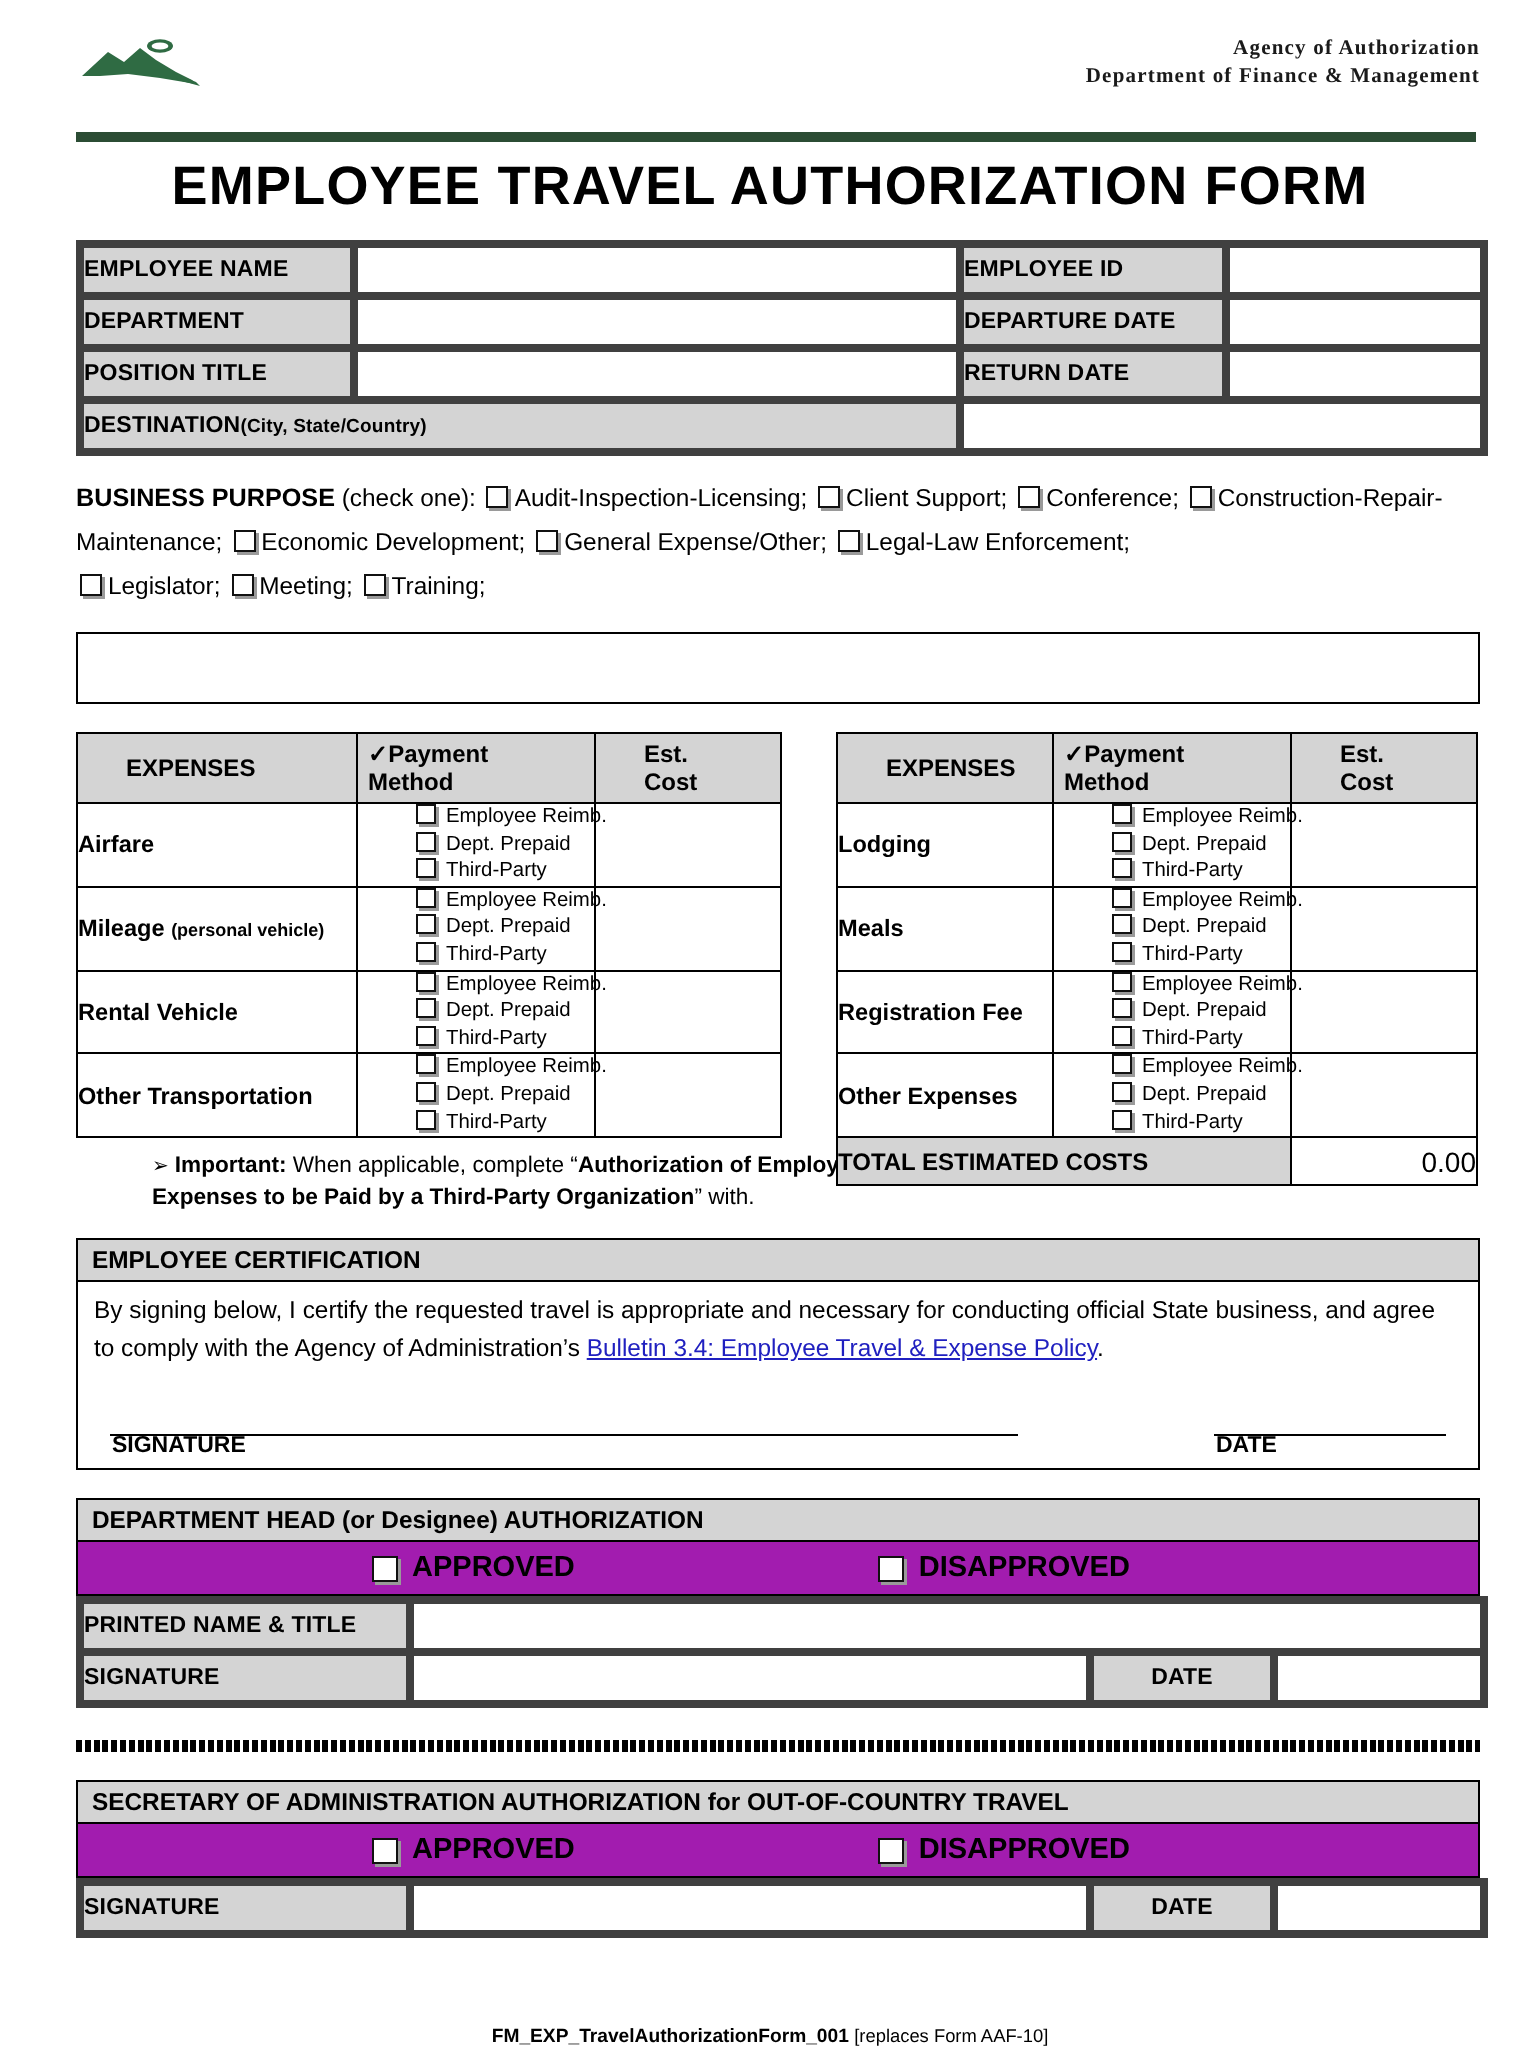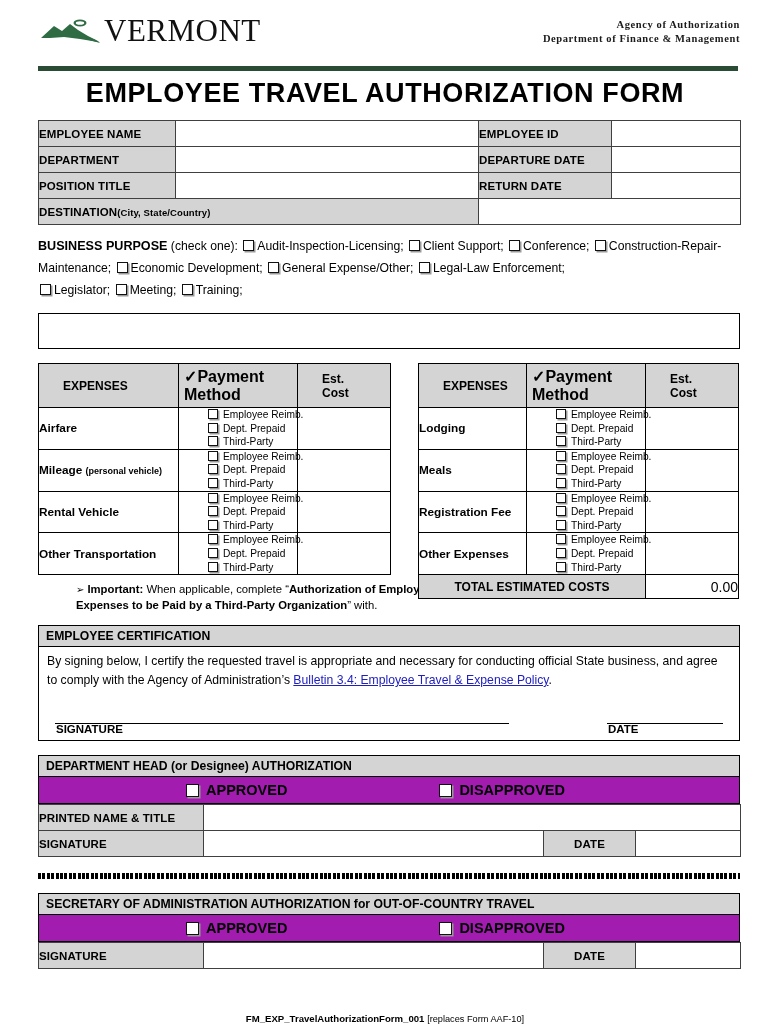--- a/index.html
+++ b/index.html
@@ -41,21 +41,21 @@
     text-align: center;
     font-size: 27px;
     font-weight: bold;
     letter-spacing: 0.6px;
     line-height: 30px;
   }
 
   
   .sheet { margin: 0 30px 0 38px; }
   table.grid { border-collapse: collapse; width: 100%; table-layout: fixed; }
-  table.grid td { border: 1px solid #404040; padding: 0; vertical-align: middle; height: 26px; margin-left: 12px; }
+  table.grid td { border: 4px solid #404040; padding: 0; vertical-align: middle; height: 26px; margin-left: 12px; }
   .lbl {
     background: #d4d4d4;
     font-size: 11.5px;
     font-weight: bold;
     padding: 0 6px;
     letter-spacing: 0.1px;
     white-space: nowrap;
   }
   .lbl .small { font-size: 9.5px; font-weight: bold; }
   .fill { background: #ffffff; }
@@ -94,33 +94,33 @@
   .exp-left { width: 352px; }
   .exp-spacer { width: 28px; }
   .exp-right { width: 320px; }
 
   table.exp { border-collapse: collapse; width: 100%; table-layout: fixed; }
   table.exp td { border: 1px solid #000; padding: 0; }
   table.exp .hd {
     background: #d4d4d4; font-weight: bold; font-size: 12px;
     padding: 3px 24px; height: 22px;
   }
-  table.exp .hd.c2 { font-size: 16px; padding-left: 5px; margin-top: 10px; }
+  table.exp .hd.c2 { font-size: 12px; padding-left: 5px; margin-top: 10px; }
   .exp-name {
     font-weight: bold; font-size: 11.8px; padding: 0 7px;
     vertical-align: middle;
   }
   .exp-name .sub { font-size: 9px; font-weight: bold; }
   .pm-cell { padding: 4px 5px 4px 6px; }
   .pm-row { font-size: 10.2px; line-height: 13.6px; white-space: nowrap; margin-left: 29px; }
   .pm-row .cb { margin: 0 5px 0 0; width: 10px; height: 10px; vertical-align: -1px; }
   .cost-cell { background: #fff; }
   .total-lbl {
     background: #d4d4d4; font-weight: bold; font-size: 12px;
-    padding: 4px 7px; height: 24px; text-align: center;
+    padding: 4px 7px; height: 24px;
   }
   .total-val {
     background: #fff; text-align: right; font-size: 14px;
     padding: 2px 7px 2px 0;
   }
 
   .important {
     margin: 7px 30px 0 38px;
     width: 375px;
     font-size: 11.3px;
@@ -184,21 +184,20 @@
 <div class="page">
 
   <div class="masthead">
     <div class="logo-wrap">
       <svg class="logo-mark" viewBox="0 0 62 30">
         <ellipse cx="40" cy="7" rx="6.5" ry="3.4" fill="#2f6b43"></ellipse>
         <ellipse cx="40" cy="7" rx="4.2" ry="1.8" fill="#ffffff"></ellipse>
         <path d="M1 22 L14 10 L22 15 L30 8 L38 14 L48 20 L56 24 L58 26 L40 23 L24 21 L10 22 Z" fill="#2f6b43"></path>
         <path d="M46 20 L58 25 L60 27 L49 24 Z" fill="#2f6b43"></path>
       </svg>
-      <span class="logo-word">VERMONT</span>
     </div>
     <div class="agency-block">
       <div>Agency of Authorization</div>
       <div>Department of Finance &amp; Management</div>
     </div>
   </div>
 
   <div class="green-rule"></div>
 
   <div class="form-title">EMPLOYEE TRAVEL AUTHORIZATION FORM</div>

